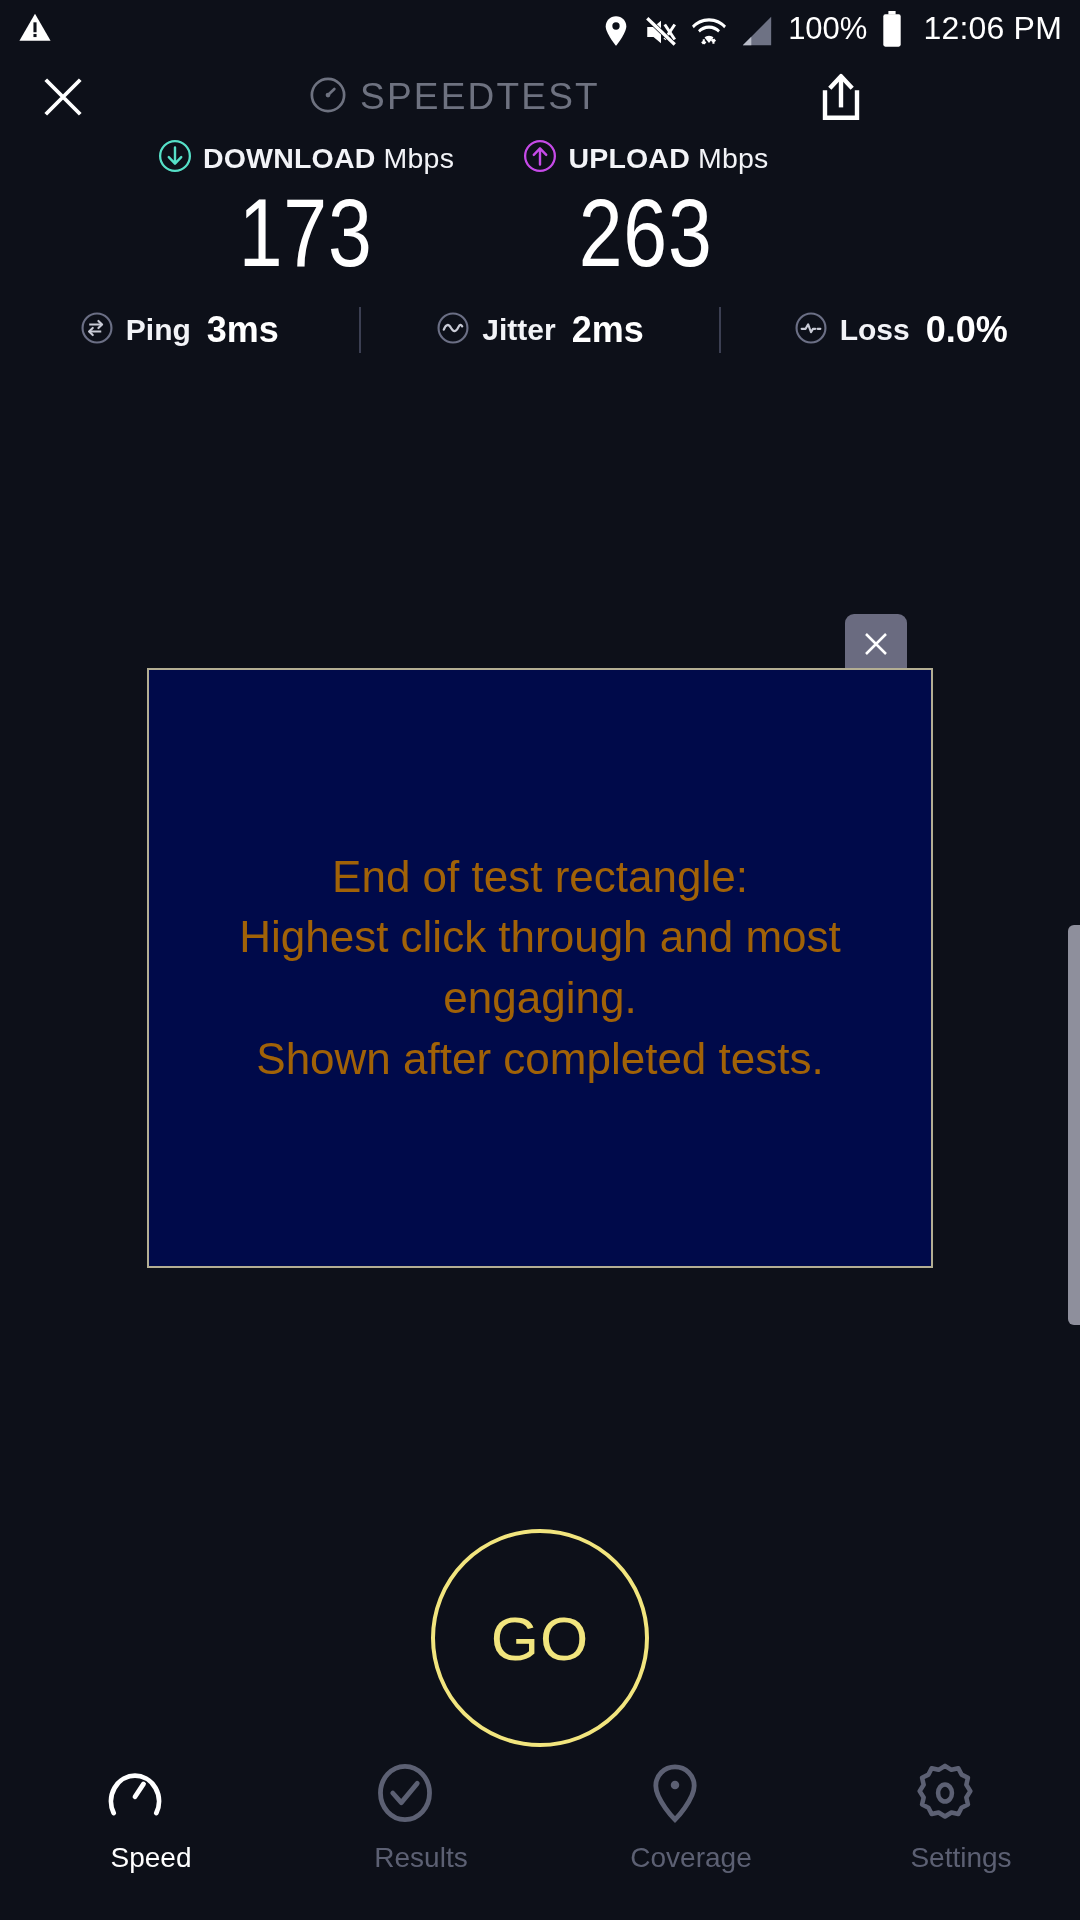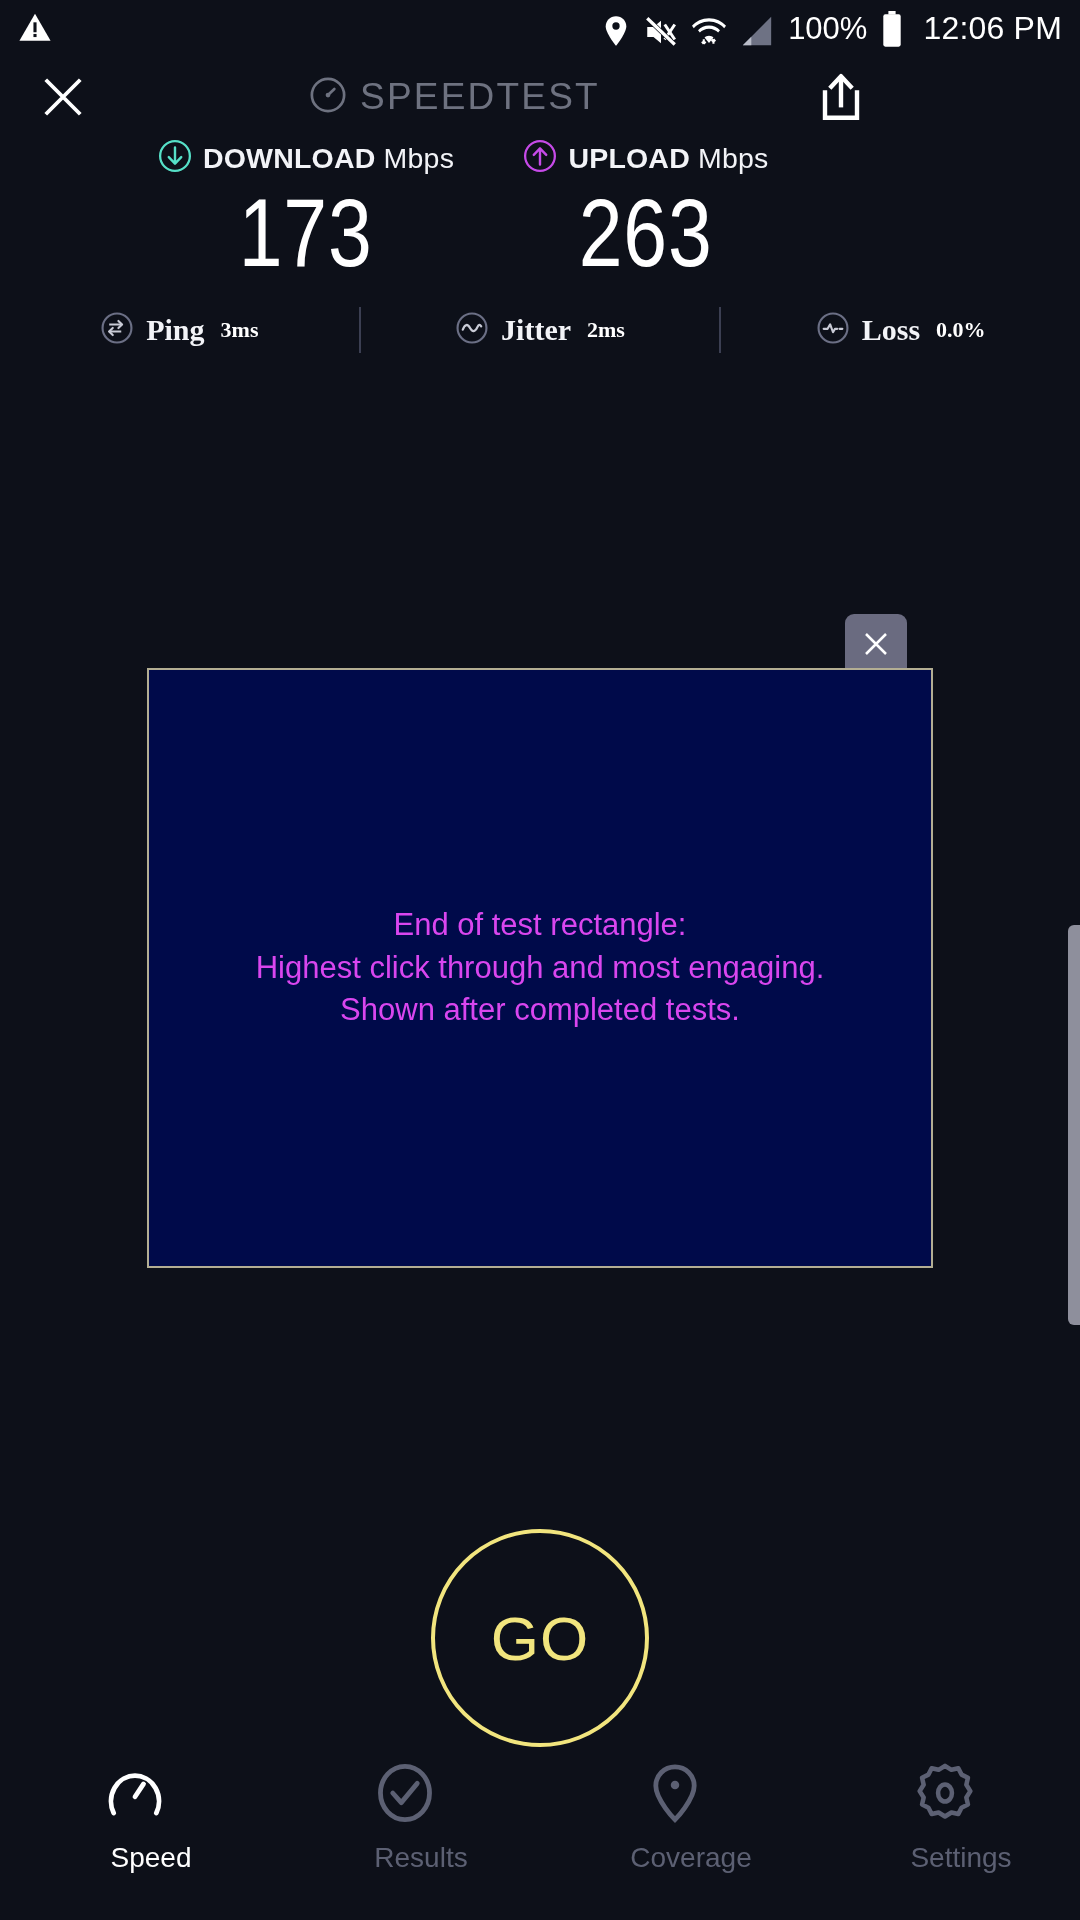--- a/index.html
+++ b/index.html
@@ -99,47 +99,47 @@
   }
 
   
   #pjl-row {
     position: absolute; top: 300px; left: 0;
     width: 1080px; height: 60px;
     display: flex; align-items: center;
   }
   .pjl-item {
     display: flex; align-items: center; gap: 12px;
-    flex: 1; justify-content: center; font-family: Liberation Serif, serif;
+    flex: 1; justify-content: center;
   }
   .pjl-name {
     font-size: 30px; color: #f2f3f7; font-weight: 700;
   }
   .pjl-val {
-    font-size: 22px; color: #ffffff; font-weight: 700; margin-left: 4px;
+    font-size: 36px; color: #ffffff; font-weight: 700; margin-left: 4px;
   }
   .pjl-sep {
     width: 2px; height: 46px; background: #3b3f52;
   }
 
   
   #ad-wrap {
     position: absolute; left: 147px; top: 614px;
     width: 786px; height: 654px;
   }
   #ad-rect {
     position: absolute; left: 0; top: 54px;
     width: 786px; height: 600px;
     background: #000a4a;
     border: 2px solid #b3ae93;
     display: flex; align-items: center; justify-content: center;
   }
   #ad-text {
-    color: #d946ef;
-    font-size: 31px;
+    color: #a16207;
+    font-size: 44px;
     line-height: 1.38;
     text-align: center;
     white-space: pre-line;
     font-weight: 400;
     padding: 0 6px;
   }
   #ad-close-btn {
     position: absolute; right: 26px; top: 0;
     width: 62px; height: 60px;
     background: #6a6b80;

